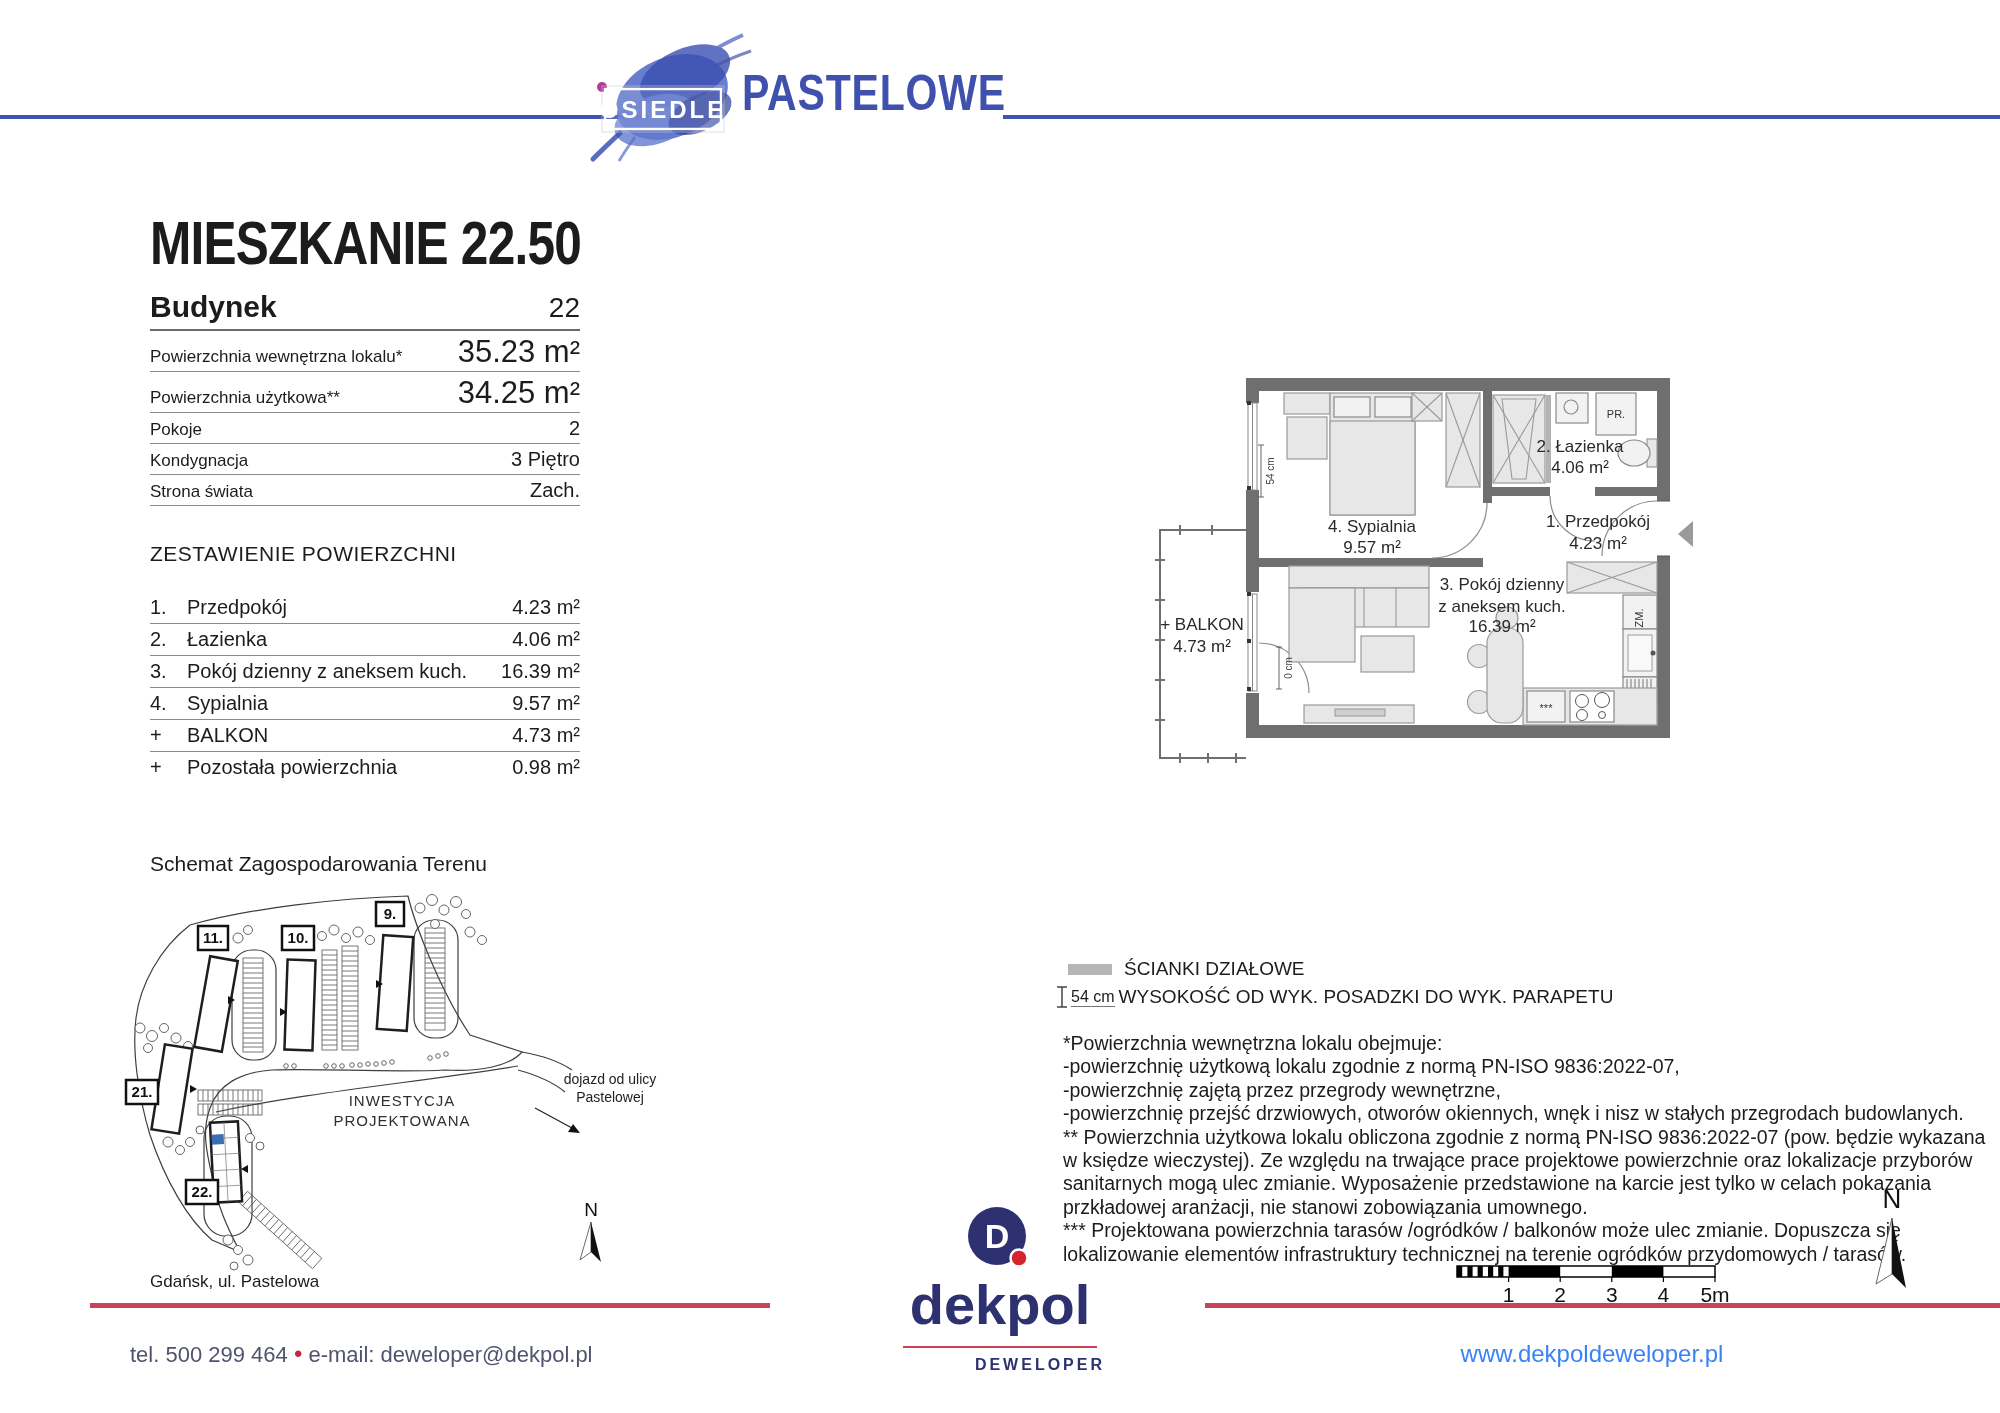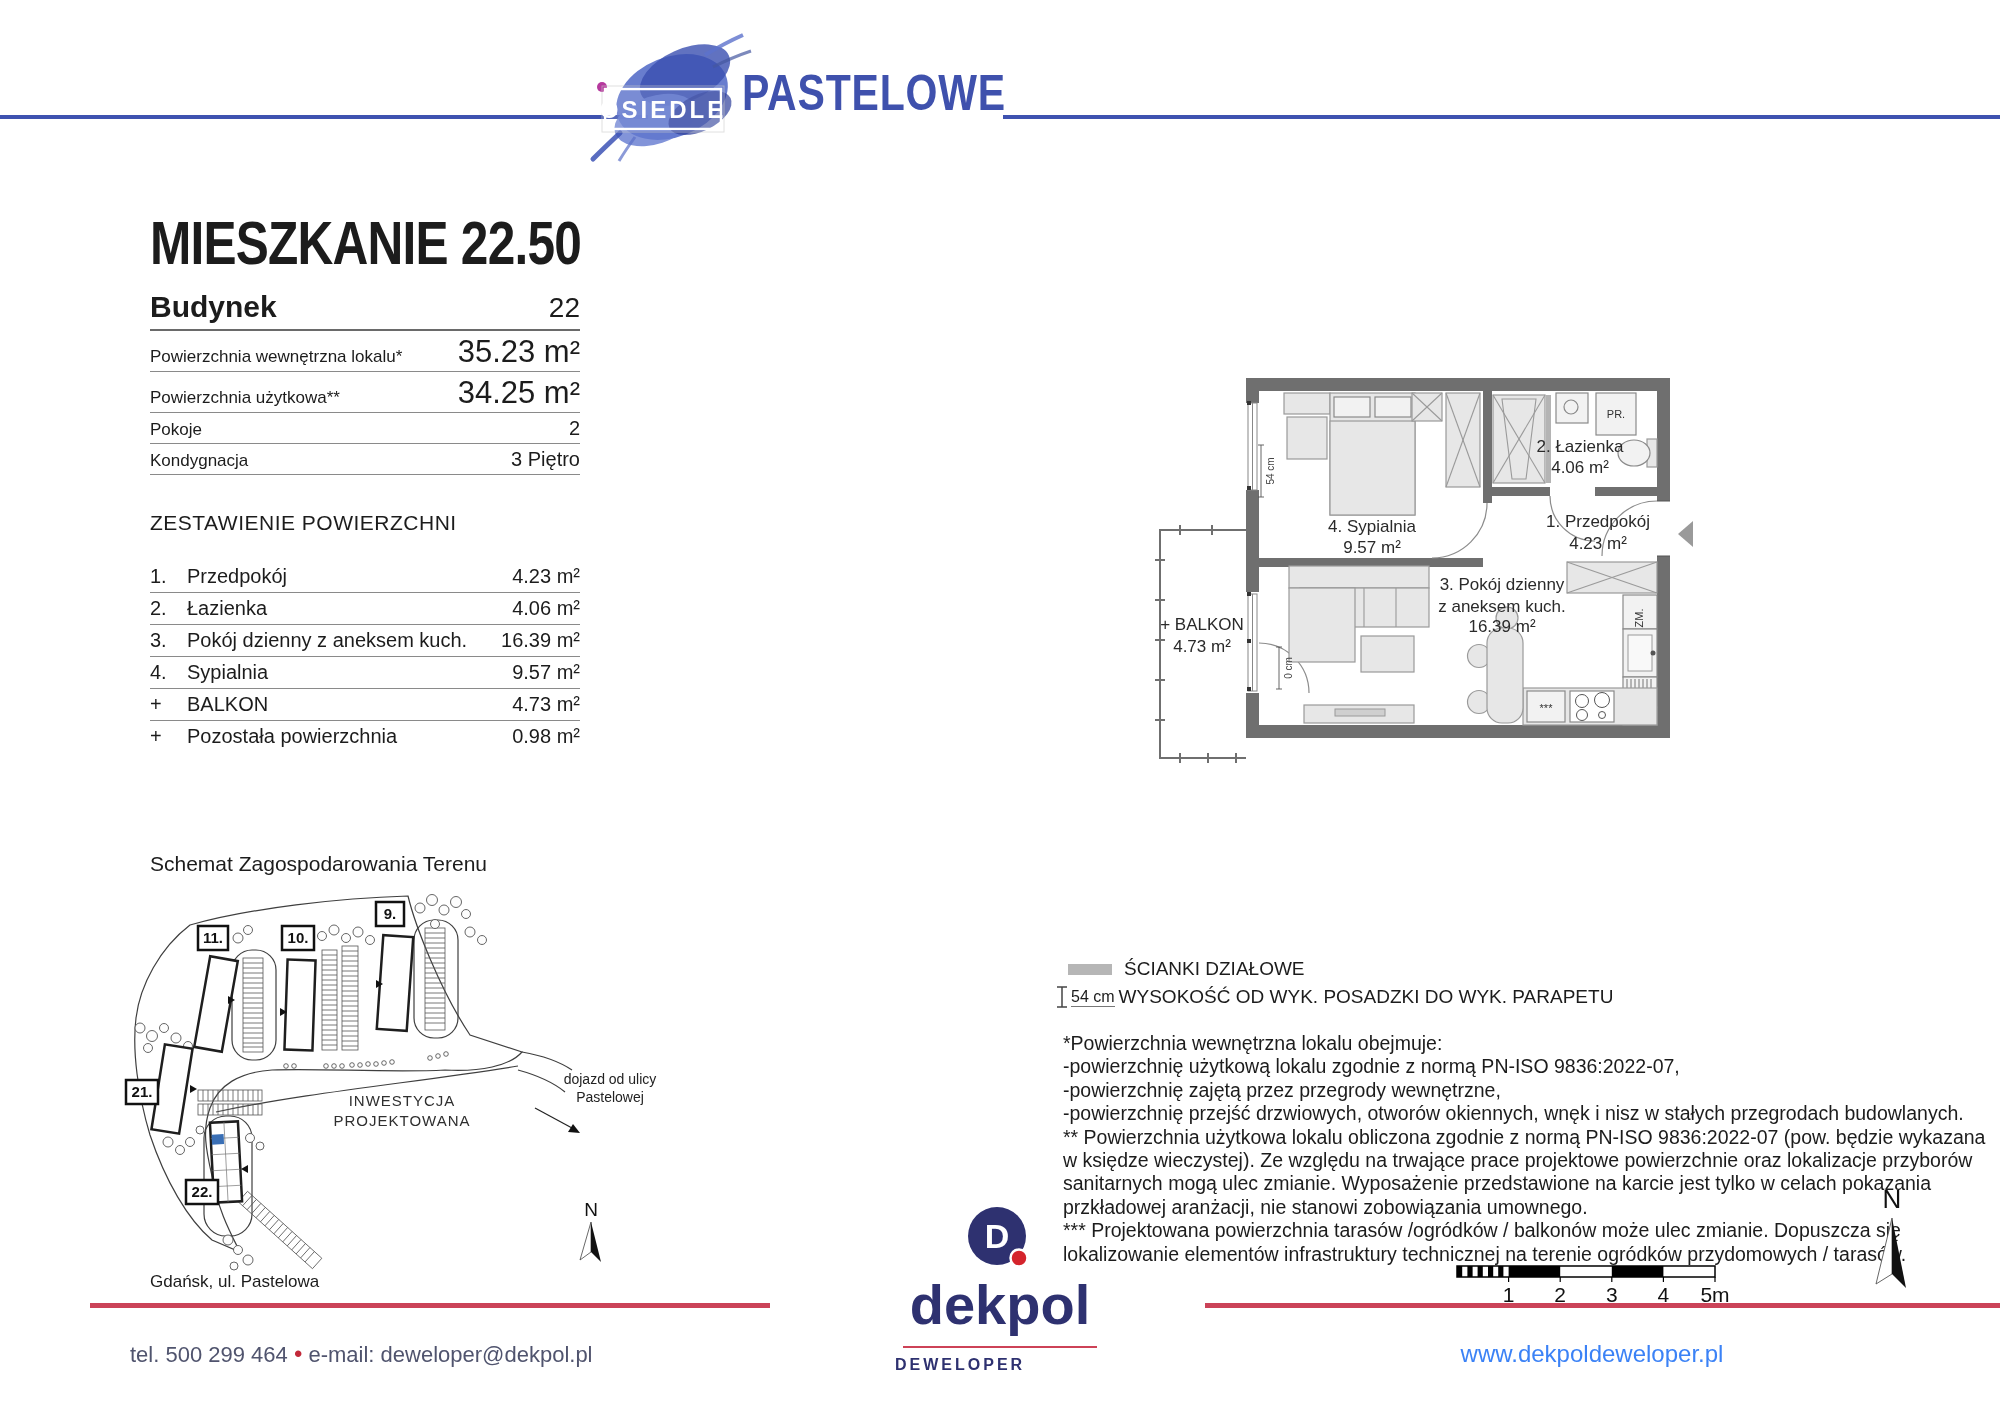--- a/index.html
+++ b/index.html
@@ -80,21 +80,21 @@
   .notes { left:1063px; top:1032px; font-size:19.5px; line-height:23.4px; }
   .notes div { white-space:nowrap; }
 
   
   .redline { background:#cb4358; height:5px; top:1303px; }
   .contact { left:130px; top:1340px; font-size:22px; color:#50546e; white-space:nowrap; }
   .contact .dot { color:#c2293a; font-size:24px; }
   .dekpol-name { left:895px; top:1276px; width:210px; text-align:center; font-size:56px;
     font-weight:700; color:#2e3170; line-height:1.05; }
   .dekpol-rule { left:903px; top:1346px; width:194px; height:2px; background:#cd4257; }
-  .dekpol-sub { left:895px; top:1356px; width:210px; text-align:left; font-size:16px;
+  .dekpol-sub { left:895px; top:1356px; width:210px; text-align:right; font-size:16px;
     letter-spacing:3px; font-weight:700; color:#2e3170; }
   .website { left:1400px; top:1340px; width:384px; text-align:center; font-size:24px;
     font-weight:400; color:#3b82f6; }
   .scale-num { font-size:21px; fill:#111; text-anchor:middle; }
 </style>
 </head>
 <body>
 
 <div class="abs hline" style="left:0;width:648px"></div>
 <div class="abs hline" style="left:1003px;width:997px"></div>
@@ -134,20 +134,24 @@
     <span class="s-label">Powierzchnia użytkowa**</span>
     <span class="s-value">34.25 m²</span>
   </div>
   <div class="spec-row small">
     <span class="s-label">Pokoje</span>
     <span class="s-value">2</span>
   </div>
   <div class="spec-row small">
     <span class="s-label">Kondygnacja</span>
     <span class="s-value">3 Piętro</span>
+  </div>
+  <div class="spec-row small">
+    <span class="s-label">Strona świata</span>
+    <span class="s-value">Zach.</span>
   </div>
 
   <div class="areas-heading">ZESTAWIENIE POWIERZCHNI</div>
 
   <div class="rooms">
     <div class="room-row">
       <span class="r-no">1.</span>
       <span class="r-name">Przedpokój</span>
       <span class="r-area">4.23 m²</span>
     </div>

